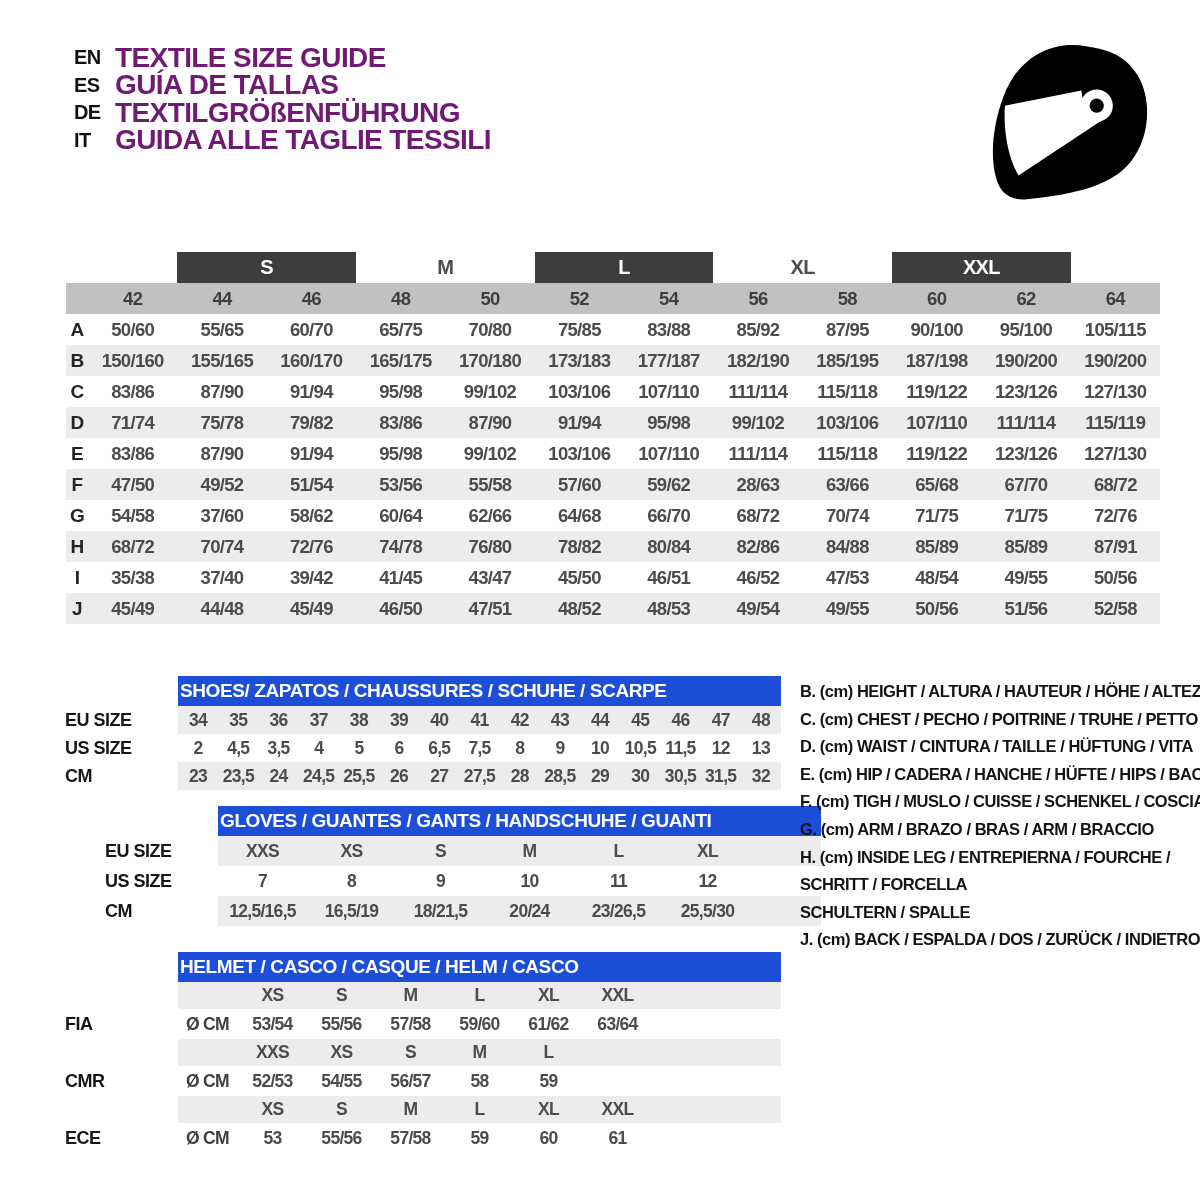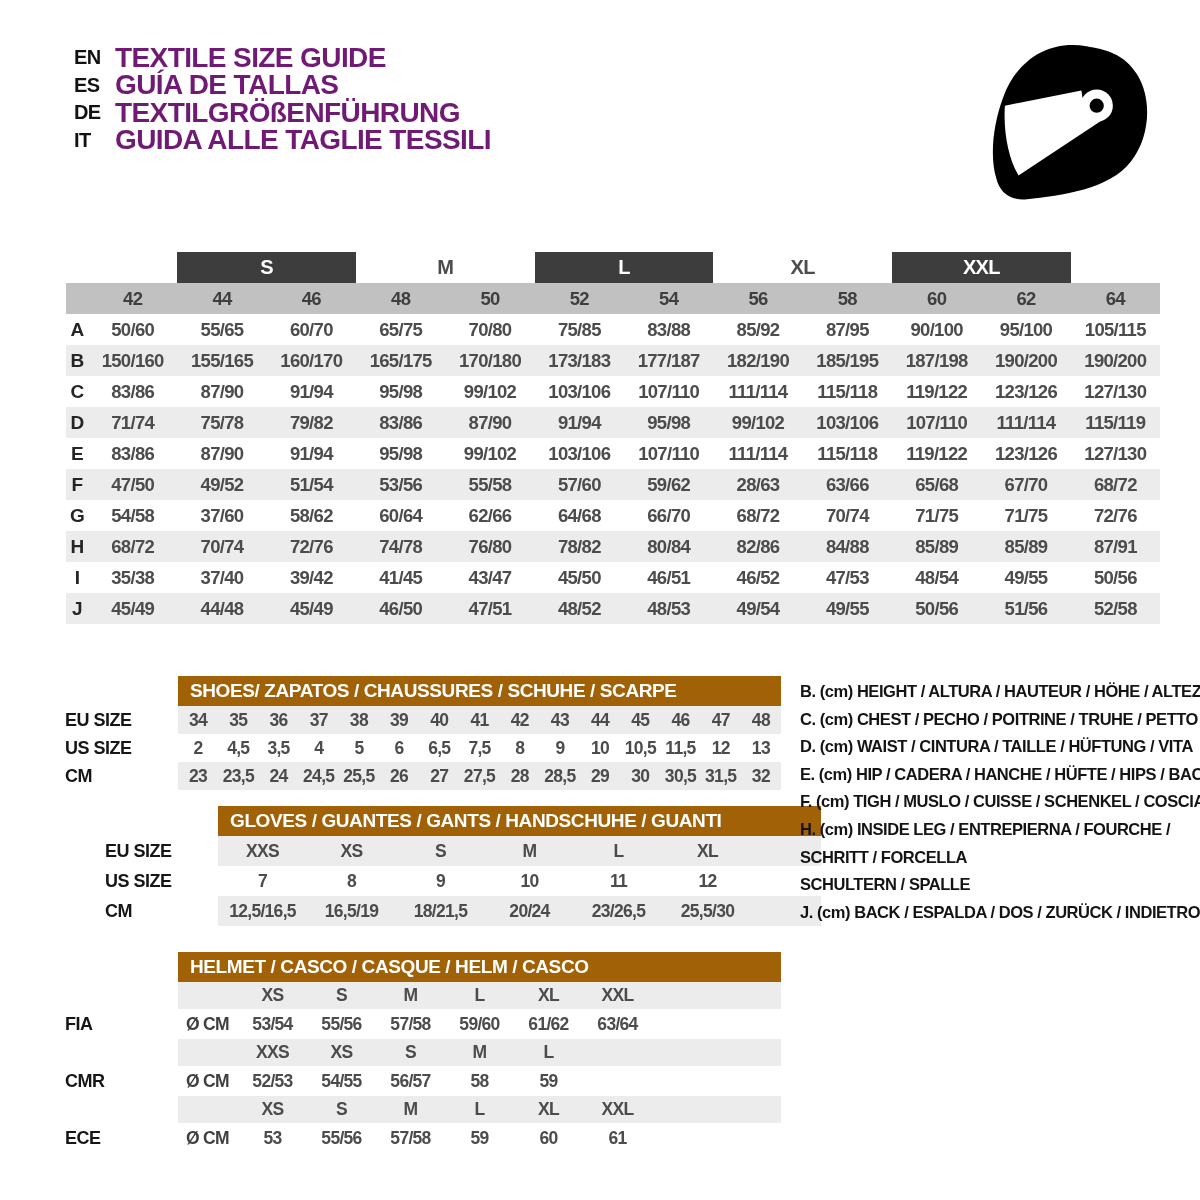--- a/index.html
+++ b/index.html
@@ -25,22 +25,22 @@
   .band{background:#c1c1c1;}
   .band > span{color:#3f3f3f;}
   .stripe{background:#ececec;}
   .rowlabel{color:#252525 !important;font-size:19px !important;}
 
   
   .sect{position:absolute;left:65px;width:716px;}
   .shoes-sect{top:676px;}
   .gloves-sect{top:806px;margin-left:40px;}
   .helmet-sect{top:952px;}
-  .bar{margin-left:113px;height:30px;background:#a16207;color:#fff;font-weight:700;
-       font-size:19px;display:flex;align-items:center;padding-left:12px;
+  .bar{margin-left:113px;height:30px;background:#1d4ed8;color:#fff;font-weight:700;
+       font-size:19px;display:flex;align-items:center;padding-left:2px;
        letter-spacing:-0.4px;box-sizing:border-box;}
   .srow{display:grid;align-items:stretch;}
   .shoes-sect .srow{grid-template-columns:113px repeat(15,1fr);height:28px;}
   .gloves-sect .srow{grid-template-columns:113px repeat(6,89px) 1fr;height:30px;}
   .helmet-sect .srow-sz{display:grid;grid-template-columns:113px 60px repeat(6,69px) 1fr;height:27px;}
   .helmet-sect .srow-val{display:grid;grid-template-columns:113px 60px repeat(6,69px) 1fr;height:30px;}
   .srow > span, .srow-sz > span, .srow-val > span{
        display:flex;align-items:center;justify-content:center;
        font-weight:700;font-size:17.5px;color:#4c4c4c;letter-spacing:-0.7px;}
   .lbl{justify-content:flex-start !important;font-size:18px !important;color:#161616 !important;letter-spacing:-0.5px !important;}
@@ -428,19 +428,20 @@
         </div>
       </div>
   </section>
 
   <div class="legend">
       <div class="legend-line">B. (cm) HEIGHT / ALTURA / HAUTEUR / HÖHE / ALTEZZA</div>
       <div class="legend-line">C. (cm) CHEST / PECHO / POITRINE / TRUHE / PETTO</div>
       <div class="legend-line">D. (cm) WAIST / CINTURA / TAILLE / HÜFTUNG / VITA</div>
       <div class="legend-line">E. (cm) HIP / CADERA / HANCHE / HÜFTE / HIPS / BACINO</div>
       <div class="legend-line">F. (cm) TIGH / MUSLO / CUISSE / SCHENKEL / COSCIA</div>
+      <div class="legend-line">G. (cm) ARM / BRAZO / BRAS / ARM / BRACCIO</div>
       <div class="legend-line">H. (cm) INSIDE LEG / ENTREPIERNA / FOURCHE /</div>
       <div class="legend-line">SCHRITT / FORCELLA</div>
       <div class="legend-line">SCHULTERN / SPALLE</div>
       <div class="legend-line">J. (cm) BACK / ESPALDA / DOS / ZURÜCK / INDIETRO</div>
     </div>
 
 </div>
 
 </body></html>

